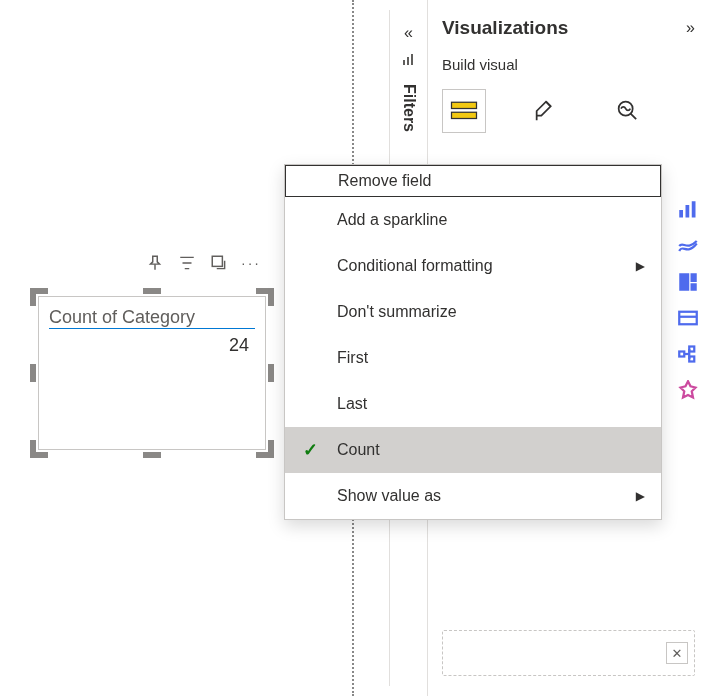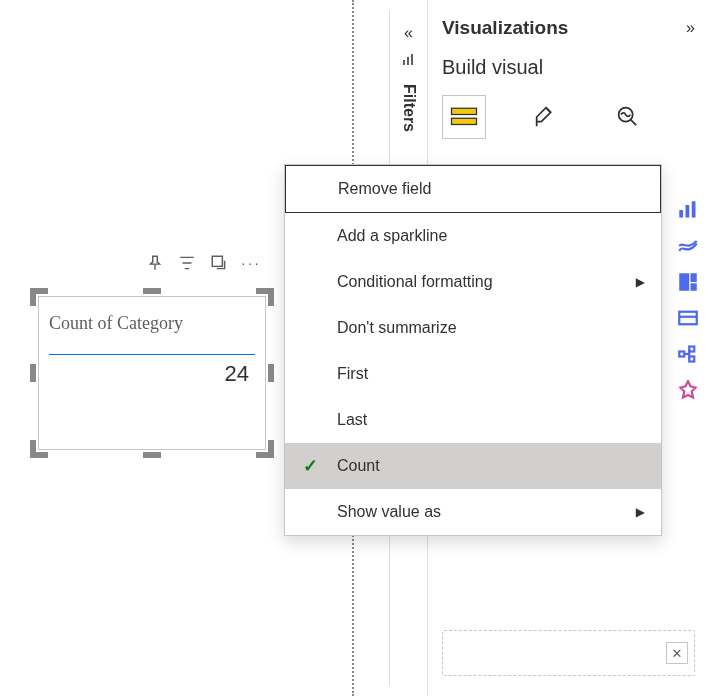--- a/index.html
+++ b/index.html
@@ -49,31 +49,30 @@
   .h-mb { bottom: 0; left: 50%; transform: translateX(-50%); }
   .h-ml { left: 0; top: 50%; transform: translateY(-50%); }
   .h-mr { right: 0; top: 50%; transform: translateY(-50%); }
   .vis-inner {
     position: absolute;
     left: 8px; top: 8px; right: 8px; bottom: 8px;
     border: 1px solid #c8c6c4;
     background: #fff;
   }
   .card-title {
-    margin: 16px 10px 2px 10px;
+    margin: 10px 10px 2px 10px;
     font-size: 18px;
     color: #605e5c;
     border-bottom: 1px solid #0078d4;
-    padding-bottom: 20px;
-    font-family: Liberation Serif, serif;
+    padding-bottom: 0;
   }
   .card-value {
     text-align: right;
     padding: 4px 16px 0 0;
-    font-size: 22px;
+    font-size: 18px;
     color: #323130;
   }
   .vis-toolbar {
     position: absolute;
     top: -34px;
     right: 14px;
     display: flex;
     gap: 14px;
     color: #605e5c;
   }
@@ -111,21 +110,21 @@
     background: #fff;
   }
   .panel-head {
     display: flex;
     align-items: center;
     height: 56px;
     padding: 0 14px;
     gap: 44px;
   }
   .panel-title { font-size: 19px; font-weight: 600; flex: 1; }
-  .panel-sub { padding: 0 14px 8px 14px; font-size: 20px; color: #323130; }
+  .panel-sub { padding: 0 14px 8px 14px; font-size: 15px; color: #323130; }
   .mode-row {
     padding: 8px 14px 6px 14px;
     display: flex;
     align-items: center;
     gap: 38px;
   }
   .mode-btn {
     width: 44px; height: 44px;
     display:flex; align-items:center; justify-content:center;
     background:#f3f2f1;
@@ -179,21 +178,21 @@
     height: 46px;
     display: flex;
     align-items: center;
     padding: 0 18px 0 52px;
     font-size: 16px;
     color: #323130;
     position: relative;
   }
   .ctx-item.current {
     border: 1px solid #323130;
-    height: 48px;
+    height: 32px;
   }
   .ctx-item.disabled { color: #a19f9d; }
   .ctx-item.selected { background: #d2d0ce; }
   .ctx-check {
     position: absolute;
     left: 18px;
     color: #107c10;
     font-size: 18px;
     font-weight: bold;
   }

